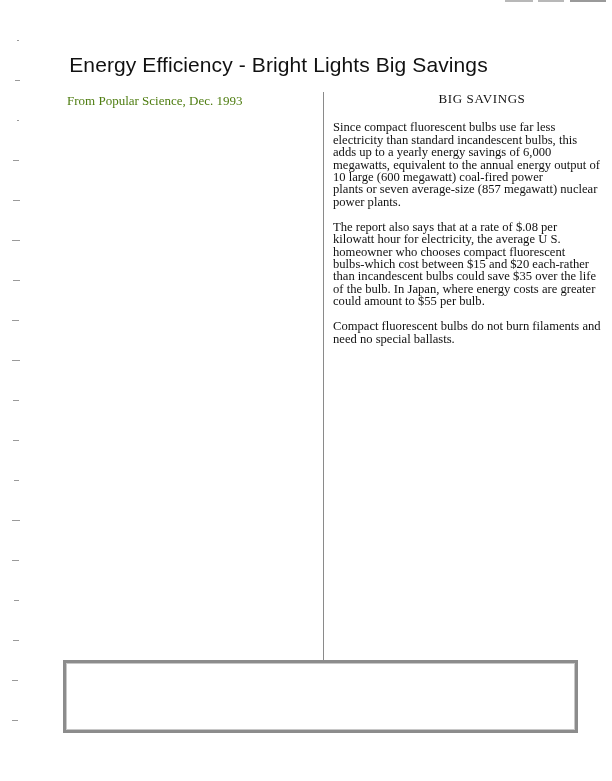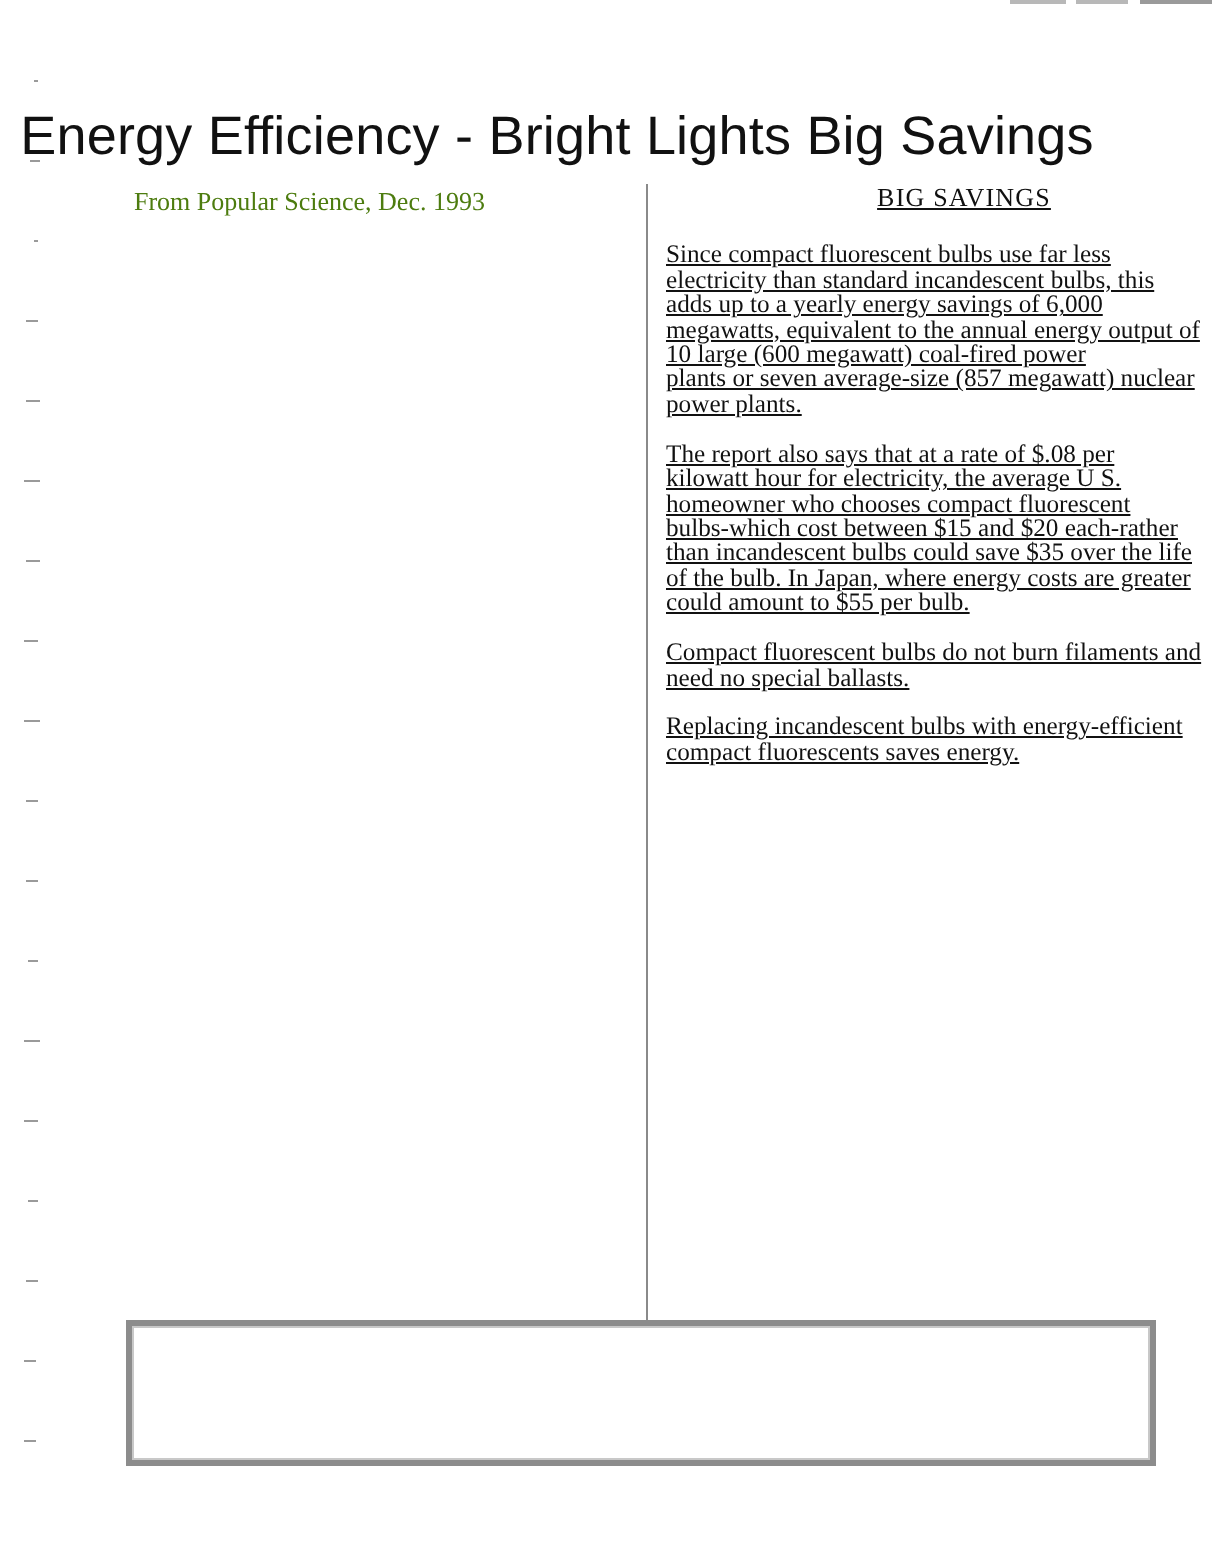--- a/index.html
+++ b/index.html
@@ -1,32 +1,32 @@
 <!DOCTYPE html>
 <html><head>
   <meta charset="utf-8">
   <style>
     html, body { margin: 0; padding: 0; background: #ffffff; }
     body { width: 612px; height: 781px; position: relative; overflow: hidden; color: #1a1a1a; }
     .title {
       position: absolute; left: 0; top: 53px; width: 557px; text-align: center;
-      font-family: "Liberation Sans", sans-serif; font-size: 27px; color: #111;
+      font-family: "Liberation Sans", sans-serif; font-size: 21px; color: #111;
       letter-spacing: 0.1px;
     }
     .source {
       position: absolute; left: 67px; top: 93px;
       font-family: "Liberation Serif", serif; font-size: 13px; color: #4d7c0f;
     }
     .divider {
       position: absolute; left: 323px; top: 92px; width: 1px; height: 568px;
       background: #8a8a8a;
     }
     .right-col {
       position: absolute; left: 333px; top: 93px; width: 278px;
-      font-family: "Liberation Serif", serif; font-size: 12.6px; line-height: 12.4px; color: #111; text-decoration: underline;
+      font-family: "Liberation Serif", serif; font-size: 12.6px; line-height: 12.4px; color: #111;
     }
     .heading {
       text-align: center; margin: 0 0 16px 0; padding-left: 20px;
       font-family: "Liberation Serif", serif; font-size: 13px; letter-spacing: 0.6px;
     }
     .para { margin: 0 0 12.5px 0; white-space: pre-line; }
     .margin-marks { position: absolute; left: 0; top: 0; width: 30px; height: 781px; }
     .mark { position: absolute; height: 1px; background: #9a9a9a; }
     .top-marks { position: absolute; top: 0; height: 2px; background: #b8b8b8; }
     .bottom-box {
@@ -83,21 +83,19 @@
 power plants.</p>
     <p class="para">The report also says that at a rate of $.08 per
 kilowatt hour for electricity, the average U S.
 homeowner who chooses compact fluorescent
 bulbs-which cost between $15 and $20 each-rather
 than incandescent bulbs could save $35 over the life
 of the bulb. In Japan, where energy costs are greater
 could amount to $55 per bulb.</p>
     <p class="para">Compact fluorescent bulbs do not burn filaments and
 need no special ballasts.</p>
-    <p class="para">Replacing incandescent bulbs with energy-efficient
-compact fluorescents saves energy.</p>
   </div>
 
   <div class="bottom-box">
     <span></span>
   </div>
 
 </div>
 
 </body></html>

